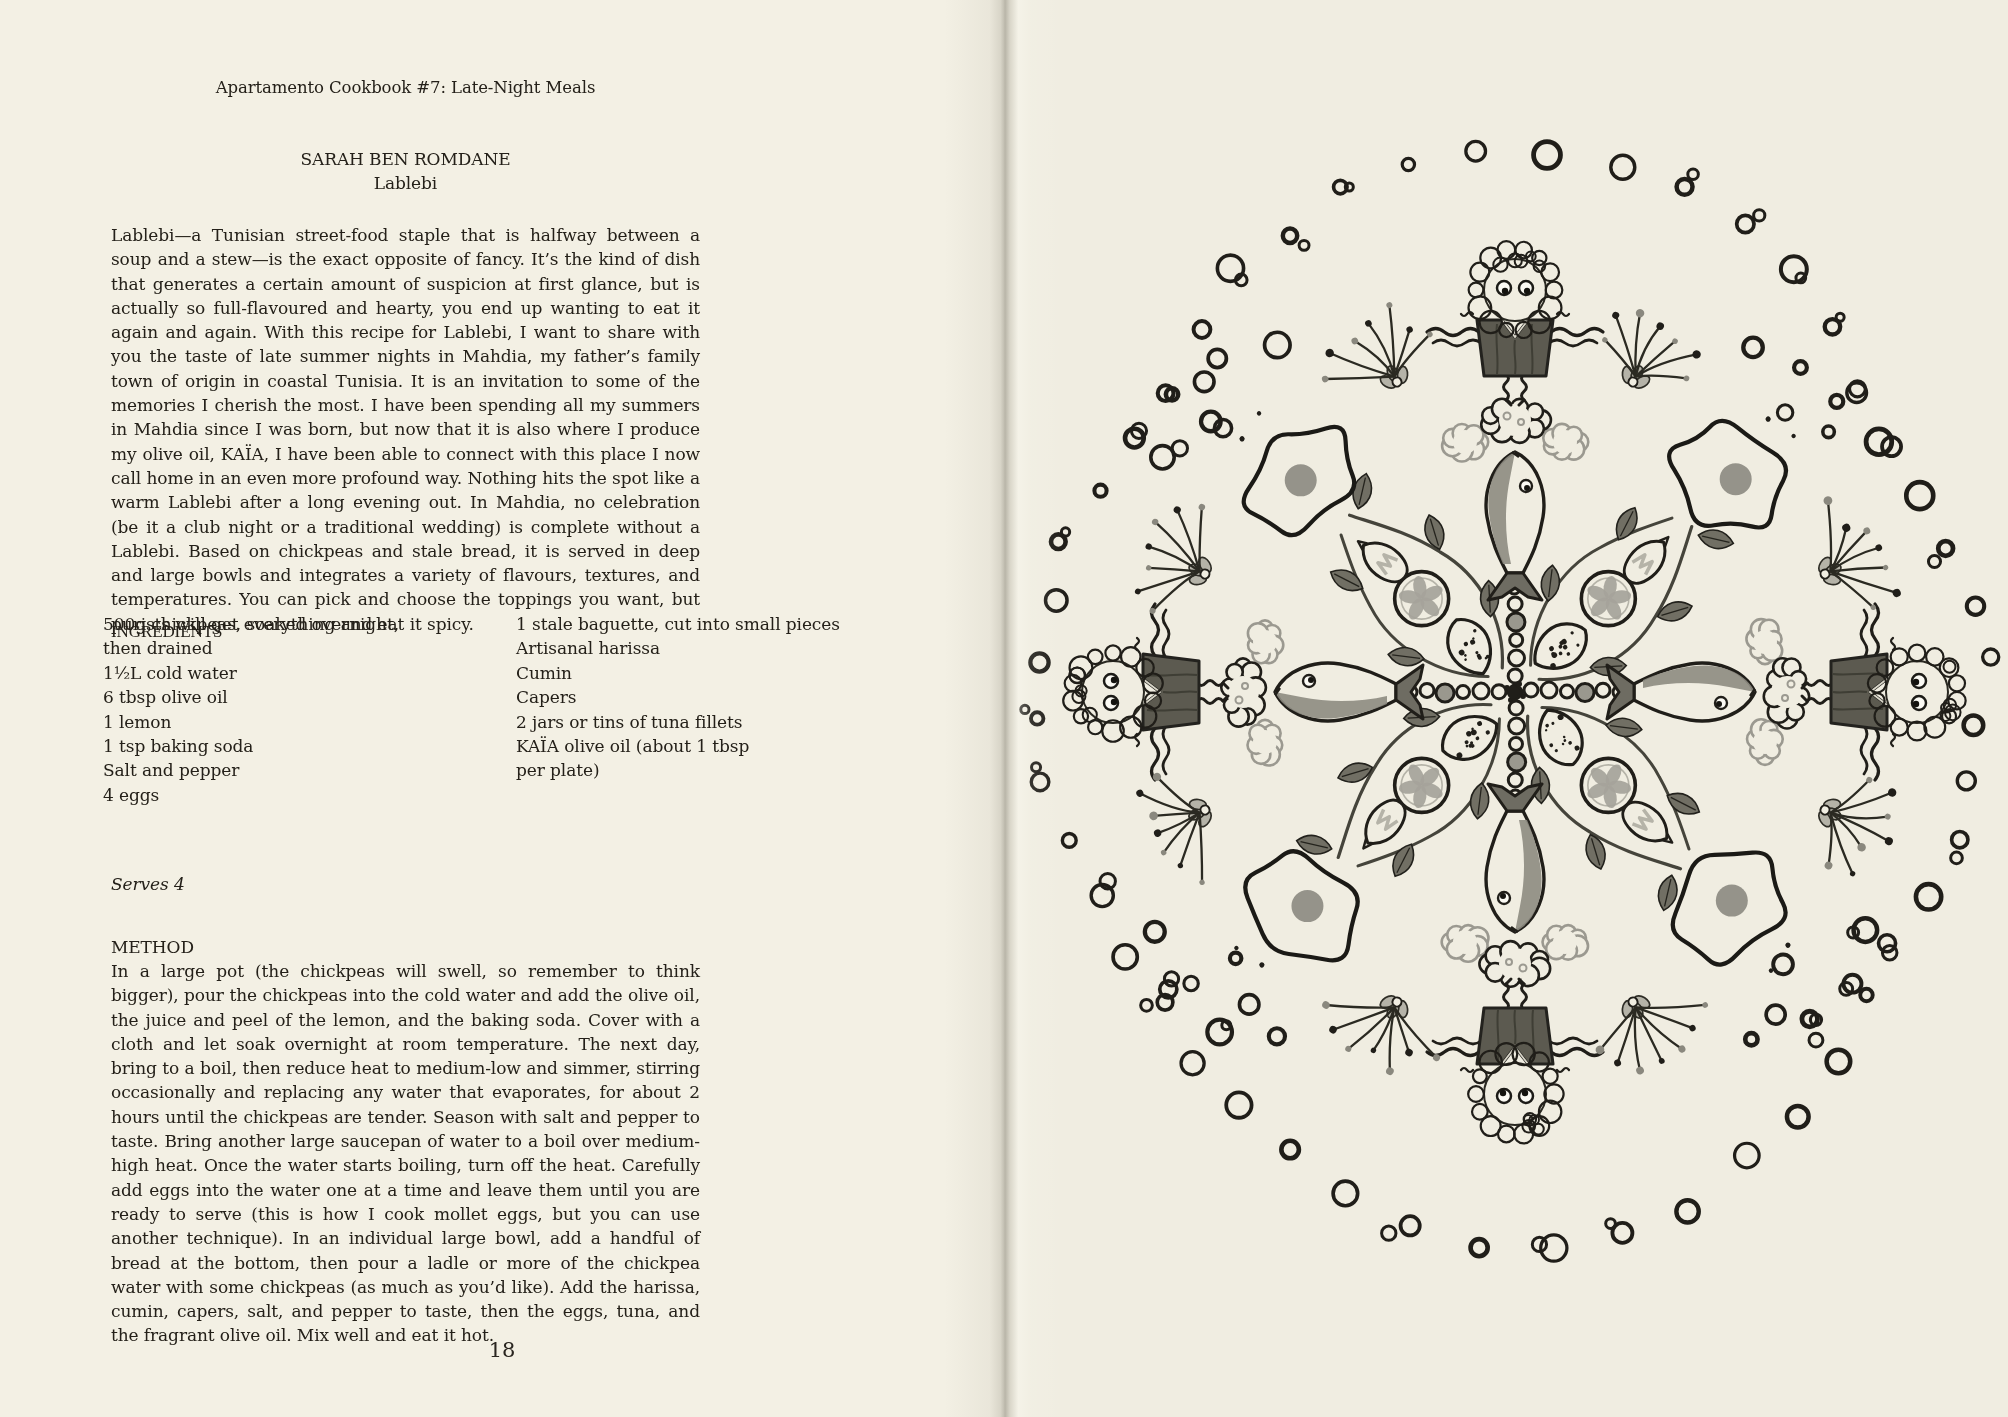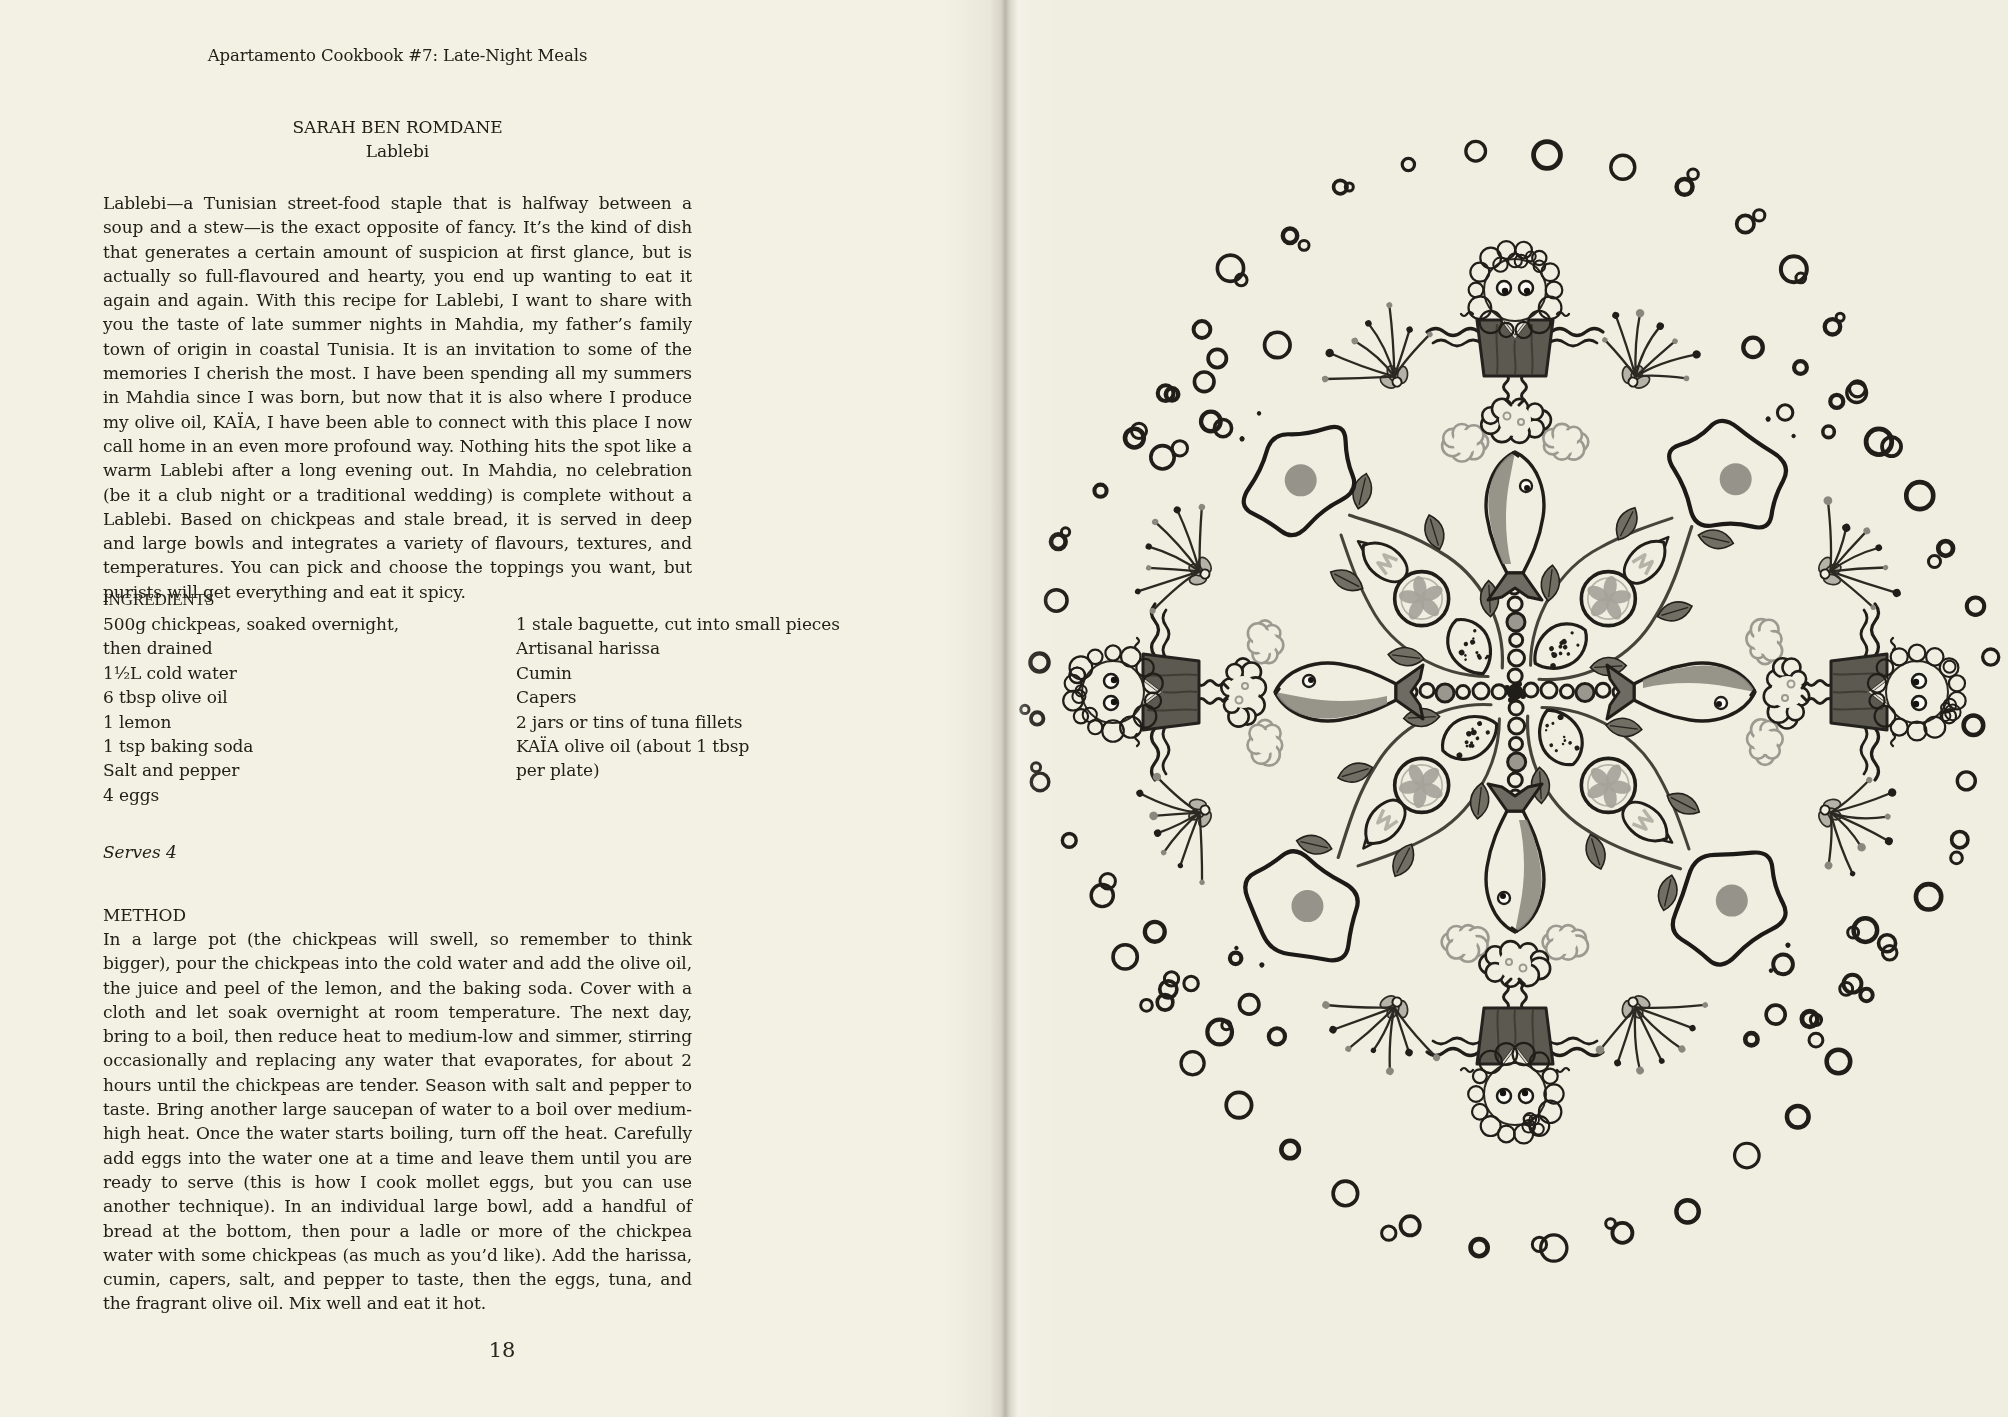--- a/index.html
+++ b/index.html
@@ -11,21 +11,21 @@
          background:linear-gradient(90deg,
            rgba(78,72,55,0) 0%,
            rgba(78,72,55,0.06) 38%,
            rgba(78,72,55,0.16) 47%,
            rgba(60,55,40,0.30) 51%,
            rgba(78,72,55,0.14) 55%,
            rgba(255,255,248,0.30) 62%,
            rgba(255,255,248,0.10) 72%,
            rgba(78,72,55,0) 100%);}
   .txt{color:#242019;font-size:17px;line-height:24.3px;letter-spacing:-0.1px;}
-  .col{position:absolute;left:103px;width:589px;}
+  .col{position:absolute;left:111px;width:589px;margin-top:32px;}
   .running-header{top:44px;text-align:center;font-size:16.5px;}
   .byline{top:115px;text-align:center;}
   .intro{top:191px;text-align:justify;}
   .h-ing{top:588px;font-family:Liberation Serif, serif;}
   .ingcol{position:absolute;top:612px;}
   .ingcol div{white-space:nowrap;line-height:24.4px;}
   .ing1{left:103px;}
   .ing2{left:516px;}
   .serves{top:840px;font-style:italic;}
   .h-method{top:903px;}

